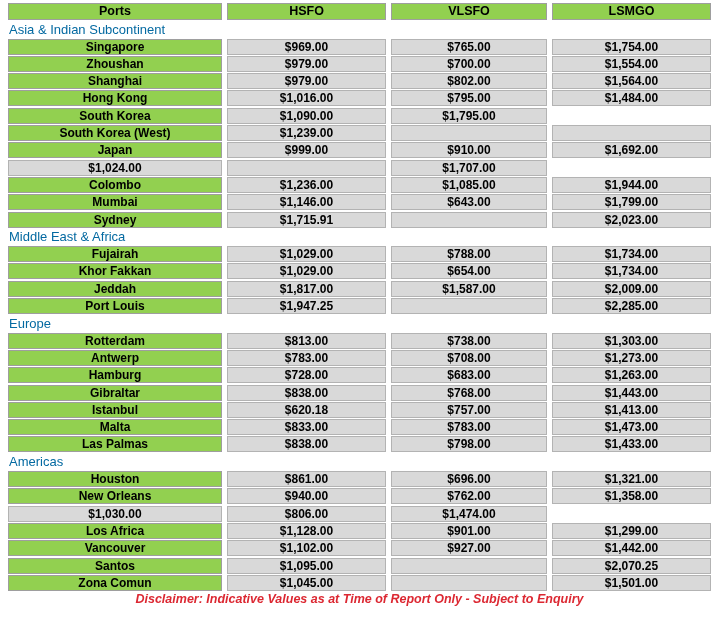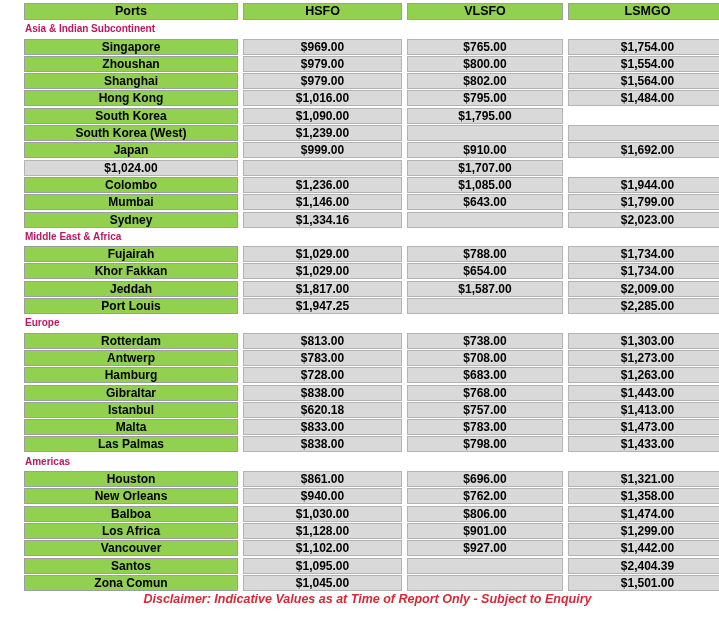--- a/index.html
+++ b/index.html
@@ -7,21 +7,21 @@
     padding: 0;
     background: #ffffff;
     width: 719px;
     height: 626px;
     font-family: "Liberation Sans", sans-serif;
     overflow: hidden;
   }
   .wrap {
     box-sizing: border-box;
     width: 719px;
-    padding: 3px 8px 0 24px;
+    padding: 3px 8px 0 8px;
   }
   .row {
     display: grid;
     grid-template-columns: 214px 159px 156px 159px;
     column-gap: 5px;
     margin-bottom: 1.3px;
   }
   .cell {
     box-sizing: border-box;
     height: 16px;
@@ -46,23 +46,23 @@
   .gray {
     background: var(--gray, #D9D9D9);
     border-color: #b3b3b3;
   }
   .section-label {
     box-sizing: border-box;
     height: 16px;
     margin: 0 0 1.3px 1px;
     display: flex;
     align-items: center;
-    font-size: 10px;
-    font-weight: bold;
-    color: #be185d;
+    font-size: 13px;
+    font-weight: normal;
+    color: #0369a1;
     line-height: 1;
   }
   .disclaimer {
     text-align: center;
     font-size: 12.5px;
     font-weight: bold;
     font-style: italic;
     color: var(--red, #DC2832);
     line-height: 1.2;
   }
@@ -83,21 +83,21 @@
       <div class="section-label">Asia &amp; Indian Subcontinent</div>
       <div class="row">
         <div class="cell green">Singapore</div>
         <div class="cell gray">$969.00</div>
         <div class="cell gray">$765.00</div>
         <div class="cell gray">$1,754.00</div>
       </div>
       <div class="row">
         <div class="cell green">Zhoushan</div>
         <div class="cell gray">$979.00</div>
-        <div class="cell gray">$800.00</div>
+        <div class="cell gray">$700.00</div>
         <div class="cell gray">$1,554.00</div>
       </div>
       <div class="row">
         <div class="cell green">Shanghai</div>
         <div class="cell gray">$979.00</div>
         <div class="cell gray">$802.00</div>
         <div class="cell gray">$1,564.00</div>
       </div>
       <div class="row">
         <div class="cell green">Hong Kong</div>
@@ -134,21 +134,21 @@
         <div class="cell gray">$1,944.00</div>
       </div>
       <div class="row">
         <div class="cell green">Mumbai</div>
         <div class="cell gray">$1,146.00</div>
         <div class="cell gray">$643.00</div>
         <div class="cell gray">$1,799.00</div>
       </div>
       <div class="row">
         <div class="cell green">Sydney</div>
-        <div class="cell gray">$1,334.16</div>
+        <div class="cell gray">$1,715.91</div>
         <div class="cell gray"></div>
         <div class="cell gray">$2,023.00</div>
       </div>
       <div class="section-label">Middle East &amp; Africa</div>
       <div class="row">
         <div class="cell green">Fujairah</div>
         <div class="cell gray">$1,029.00</div>
         <div class="cell gray">$788.00</div>
         <div class="cell gray">$1,734.00</div>
       </div>
@@ -220,42 +220,41 @@
         <div class="cell gray">$696.00</div>
         <div class="cell gray">$1,321.00</div>
       </div>
       <div class="row">
         <div class="cell green">New Orleans</div>
         <div class="cell gray">$940.00</div>
         <div class="cell gray">$762.00</div>
         <div class="cell gray">$1,358.00</div>
       </div>
       <div class="row">
-        <div class="cell green">Balboa</div>
         <div class="cell gray">$1,030.00</div>
         <div class="cell gray">$806.00</div>
         <div class="cell gray">$1,474.00</div>
       </div>
       <div class="row">
         <div class="cell green">Los Africa</div>
         <div class="cell gray">$1,128.00</div>
         <div class="cell gray">$901.00</div>
         <div class="cell gray">$1,299.00</div>
       </div>
       <div class="row">
         <div class="cell green">Vancouver</div>
         <div class="cell gray">$1,102.00</div>
         <div class="cell gray">$927.00</div>
         <div class="cell gray">$1,442.00</div>
       </div>
       <div class="row">
         <div class="cell green">Santos</div>
         <div class="cell gray">$1,095.00</div>
         <div class="cell gray"></div>
-        <div class="cell gray">$2,404.39</div>
+        <div class="cell gray">$2,070.25</div>
       </div>
       <div class="row">
         <div class="cell green">Zona Comun</div>
         <div class="cell gray">$1,045.00</div>
         <div class="cell gray"></div>
         <div class="cell gray">$1,501.00</div>
       </div>
     </div>
 
   <div class="disclaimer">Disclaimer: Indicative Values as at Time of Report Only - Subject to Enquiry</div>

